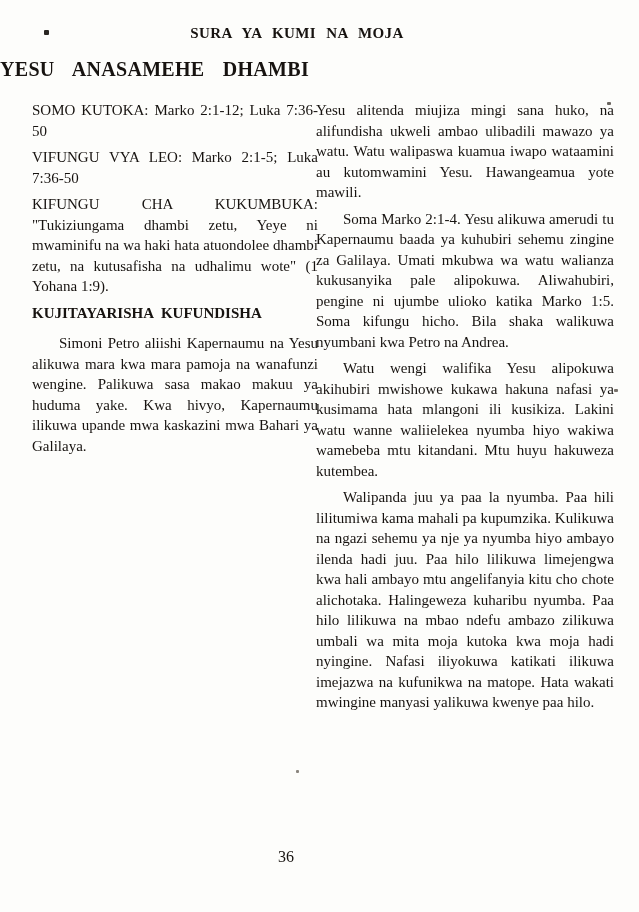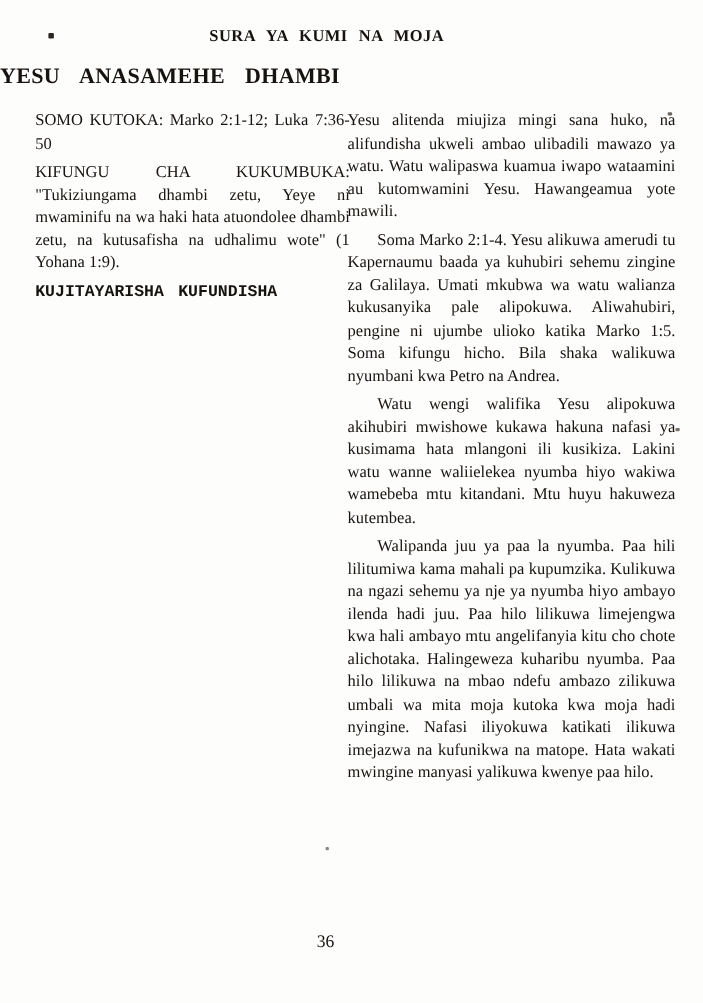--- a/index.html
+++ b/index.html
@@ -48,28 +48,27 @@
   .col-left{left:32px;width:286px;}
   .col-right{left:316px;width:298px;}
   .p{margin-bottom:6px;}
   .p.indent{text-indent:27px;}
   .p.subhead{
     font-weight:bold;
     text-align:left;
     word-spacing:4px;
     margin-top:3px;
     margin-bottom:10px;
-    font-family:Liberation Mono, monospace;
   }
   .pagenum{
     position:absolute;
     left:278px;top:848px;
     width:26px;
     font-size:16px;
-    text-align:right;
+    text-align:left;
   }
   .speck{
     position:absolute;
     border-radius:1px;
   }
   .speck.s1{left:44px;top:30px;width:5px;height:5px;background:#2a2622;}
   .speck.s2{left:607px;top:102px;width:4px;height:3px;background:#6b6660;}
   .speck.s3{left:614px;top:389px;width:4px;height:3px;background:#78736c;}
   .speck.s4{left:296px;top:770px;width:3px;height:3px;background:#8a857e;}
 </style>
@@ -82,22 +81,24 @@
   <span class="speck s2"></span>
   <span class="speck s3"></span>
   <span class="speck s4"></span>
 
   <div class="chapter">SURA YA KUMI NA MOJA</div>
 
   <div class="title">YESU ANASAMEHE DHAMBI</div>
 
   <div class="col col-left">
     <p class="p plain">SOMO KUTOKA: Marko 2:1-12; Luka 7:36-50</p>
+    <p class="p plain">VIFUNGU VYA LEO: Marko 2:1-5; Luka 7:36-50</p>
     <p class="p plain">KIFUNGU CHA KUKUMBUKA: "Tukiziungama dhambi zetu, Yeye ni mwaminifu na wa haki hata atuondolee dhambi zetu, na kutusafisha na udhalimu wote" (1 Yohana 1:9).</p>
     <p class="p subhead">KUJITAYARISHA KUFUNDISHA</p>
+    <p class="p indent">Simoni Petro aliishi Kapernaumu na Yesu alikuwa mara kwa mara pamoja na wanafunzi wengine. Palikuwa sasa makao makuu ya huduma yake. Kwa hivyo, Kapernaumu ilikuwa upande mwa kaskazini mwa Bahari ya Galilaya.</p>
   </div>
 
   <div class="col col-right">
     <p class="p plain">Yesu alitenda miujiza mingi sana huko, na alifundisha ukweli ambao ulibadili mawazo ya watu. Watu walipaswa kuamua iwapo wataamini au kutomwamini Yesu. Hawangeamua yote mawili.</p>
     <p class="p indent">Soma Marko 2:1-4. Yesu alikuwa amerudi tu Kapernaumu baada ya kuhubiri sehemu zingine za Galilaya. Umati mkubwa wa watu walianza kukusanyika pale alipokuwa. Aliwahubiri, pengine ni ujumbe ulioko katika Marko 1:5. Soma kifungu hicho. Bila shaka walikuwa nyumbani kwa Petro na Andrea.</p>
     <p class="p indent">Watu wengi walifika Yesu alipokuwa akihubiri mwishowe kukawa hakuna nafasi ya kusimama hata mlangoni ili kusikiza. Lakini watu wanne waliielekea nyumba hiyo wakiwa wamebeba mtu kitandani. Mtu huyu hakuweza kutembea.</p>
     <p class="p indent">Walipanda juu ya paa la nyumba. Paa hili lilitumiwa kama mahali pa kupumzika. Kulikuwa na ngazi sehemu ya nje ya nyumba hiyo ambayo ilenda hadi juu. Paa hilo lilikuwa limejengwa kwa hali ambayo mtu angelifanyia kitu cho chote alichotaka. Halingeweza kuharibu nyumba. Paa hilo lilikuwa na mbao ndefu ambazo zilikuwa umbali wa mita moja kutoka kwa moja hadi nyingine. Nafasi iliyokuwa katikati ilikuwa imejazwa na kufunikwa na matope. Hata wakati mwingine manyasi yalikuwa kwenye paa hilo.</p>
   </div>
 
   <div class="pagenum">36</div>

